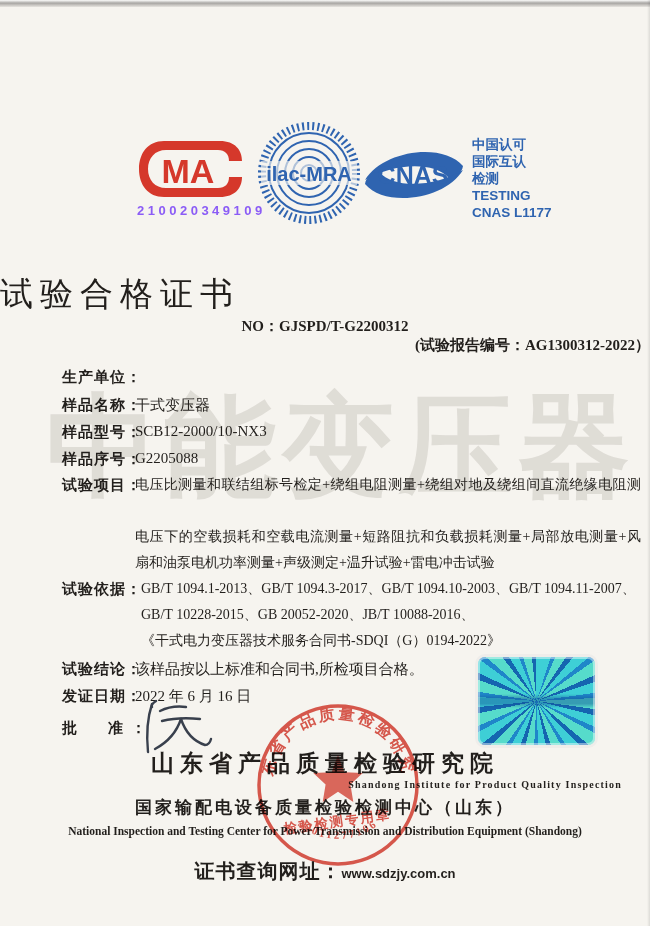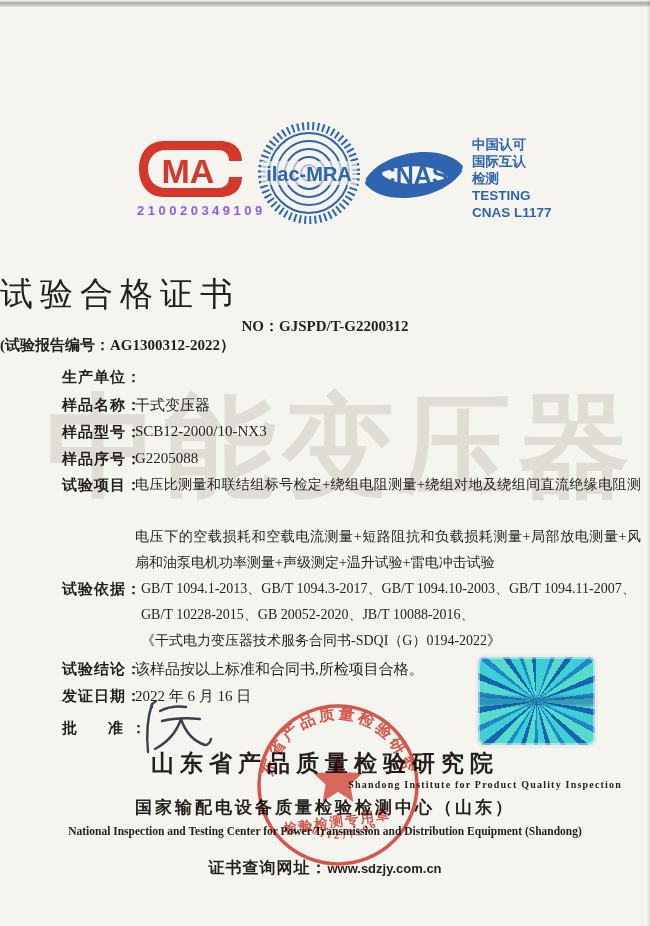--- a/index.html
+++ b/index.html
@@ -27,21 +27,21 @@
   .ilac-block { position:absolute; left:257px; top:121px; }
   .cnas-block { position:absolute; left:363px; top:140px; }
   .cnas-side { position:absolute; left:472px; top:136px; color:#2f64b0;
     font-family:"Liberation Sans",sans-serif; font-weight:700; font-size:13.5px; line-height:17px; }
 
   
   .title { position:absolute; left:0; top:272px; width:650px; text-align:left;
     font-size:33px; font-weight:400; letter-spacing:7px; }
   .cert-no { position:absolute; left:0; top:317px; width:650px; text-align:center;
     font-size:15px; font-weight:700; }
-  .report-no { position:absolute; left:0; top:336px; width:650px; text-align:left;
+  .report-no { position:absolute; left:0; top:336px; width:650px; text-align:right;
     font-size:15px; font-weight:700; }
 
   
   .lbl { position:absolute; left:62px; font-size:15px; font-weight:700; letter-spacing:1px; white-space:nowrap; }
   .val { position:absolute; left:135px; font-size:15px; white-space:nowrap; }
   .tline { position:absolute; left:135px; width:506px; font-size:14px; white-space:nowrap; }
   .tjust { text-align:justify; text-align-last:justify; white-space:normal; }
   .dline { position:absolute; left:141px; font-size:14px; white-space:nowrap; }
 
   .sig { position:absolute; left:126px; top:696px; }
@@ -59,21 +59,21 @@
   
   .org-cn-1 { position:absolute; left:0; top:748px; width:650px; text-align:center;
     font-size:23px; font-weight:700; letter-spacing:6px; }
   .org-en-1 { position:absolute; left:0; top:779px; width:622px; text-align:right;
     font-size:10px; font-weight:700; letter-spacing:1.2px; }
   .org-cn-2 { position:absolute; left:0; top:796px; width:650px; text-align:center;
     font-size:17px; font-weight:700; letter-spacing:3px; }
   .org-en-2 { position:absolute; left:0; top:825px; width:650px; text-align:center;
     font-size:11.5px; font-weight:700; }
   .site-row { position:absolute; left:0; top:858px; width:650px; text-align:center; }
-  .site-lbl { font-size:16px; font-weight:700; letter-spacing:1px; }
+  .site-lbl { font-size:20px; font-weight:700; letter-spacing:1px; }
   .site-url { font-family:"Liberation Sans",sans-serif; font-weight:700; font-size:13px; }
 
   .seal { position:absolute; left:248px; top:695px; z-index:3; opacity:.85; mix-blend-mode:multiply; }
 </style>
 </head>
 <body>
 
 <div class="page">
   <div class="scan-top"></div>
   <div class="scan-right"></div>

